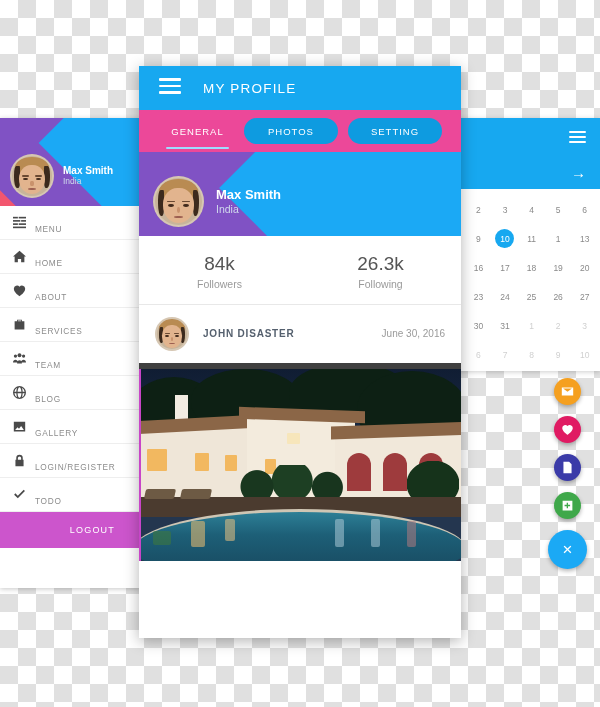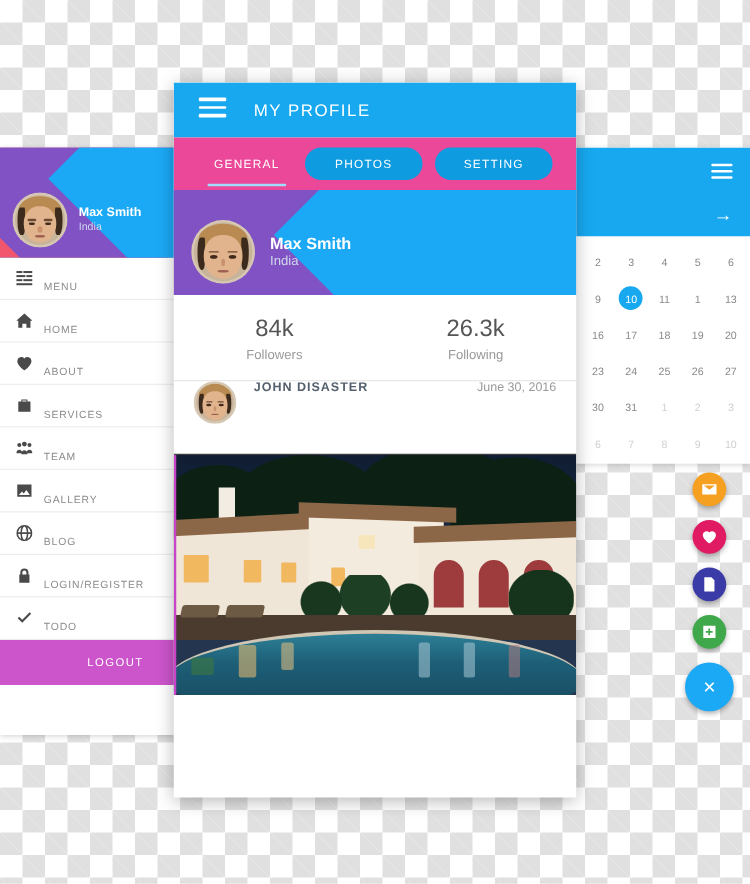--- a/index.html
+++ b/index.html
@@ -140,21 +140,21 @@
   .hero-loc{color:#cfd9ec;font-size:10.5px;}
 
   .stats{
     display:flex;border-bottom:1px solid #e8e8e8;padding:16px 0 14px;background:#fff;
   }
   .stat{flex:1;text-align:center;}
   .stat-val{font-size:19px;color:#555;line-height:1.25;}
   .stat-lbl{font-size:10.5px;color:#9a9a9a;margin-top:2px;}
 
   .post-head{
-    display:flex;align-items:flex-start;height:58px;padding:0 16px;border-bottom:1px solid #404040;
+    display:flex;align-items:center;height:58px;padding:0 16px;border-bottom:6px solid #404040;
   }
   .av-md{width:30px;height:30px;}
   .post-author{
     margin-left:14px;font-size:10px;font-weight:bold;color:#55606e;letter-spacing:.8px;flex:1;
   }
   .post-date{font-size:10px;color:#9a9a9a;}
 
   .photo{position:relative;height:192px;overflow:hidden;background:#0b1524;}
   .sky{position:absolute;inset:0;background:linear-gradient(#101d33 0%,#1b2c46 40%,#24364f 55%);}
   .tree{position:absolute;border-radius:50% 50% 45% 45%;background:#0d2014;}
@@ -278,33 +278,33 @@
             <circle cx="8" cy="4" r="2.4"></circle>
             <circle cx="13" cy="5" r="2"></circle>
             <path d="M0 13c0-2.2 1.4-3.4 3-3.4S6 10.8 6 13zM5 14c0-2.6 1.4-4 3-4s3 1.4 3 4zM10 13c0-2.2 1.4-3.4 3-3.4S16 10.8 16 13z"></path>
           </svg>
         </span>
       <span class="sb-label">TEAM</span>
     </li>
     <li class="sb-item">
       <span class="sb-ico">
           <svg viewBox="0 0 16 16">
+            <path d="M8 0a8 8 0 1 0 0 16A8 8 0 0 0 8 0zm0 1.5c1 0 2.2 2.2 2.4 5.7H5.6C5.8 3.7 7 1.5 8 1.5zM4.1 7.2H1.7A6.4 6.4 0 0 1 5 2.3c-.5 1.3-.8 3-.9 4.9zm0 1.6c.1 1.9.4 3.6.9 4.9a6.4 6.4 0 0 1-3.3-4.9zm1.5 0h4.8c-.2 3.5-1.4 5.7-2.4 5.7s-2.2-2.2-2.4-5.7zm6.3 0h2.4a6.4 6.4 0 0 1-3.3 4.9c.5-1.3.8-3 .9-4.9zm0-1.6c-.1-1.9-.4-3.6-.9-4.9a6.4 6.4 0 0 1 3.3 4.9z"></path>
+          </svg>
+        </span>
+      <span class="sb-label">BLOG</span>
+    </li>
+    <li class="sb-item">
+      <span class="sb-ico">
+          <svg viewBox="0 0 16 16">
             <path d="M1 2h14v12H1zm1.6 10.4h10.8L10 7.4l-2.6 3.4-1.8-2z"></path>
             <circle cx="4.6" cy="5" r="1.3"></circle>
           </svg>
         </span>
       <span class="sb-label">GALLERY</span>
-    </li>
-    <li class="sb-item">
-      <span class="sb-ico">
-          <svg viewBox="0 0 16 16">
-            <path d="M8 0a8 8 0 1 0 0 16A8 8 0 0 0 8 0zm0 1.5c1 0 2.2 2.2 2.4 5.7H5.6C5.8 3.7 7 1.5 8 1.5zM4.1 7.2H1.7A6.4 6.4 0 0 1 5 2.3c-.5 1.3-.8 3-.9 4.9zm0 1.6c.1 1.9.4 3.6.9 4.9a6.4 6.4 0 0 1-3.3-4.9zm1.5 0h4.8c-.2 3.5-1.4 5.7-2.4 5.7s-2.2-2.2-2.4-5.7zm6.3 0h2.4a6.4 6.4 0 0 1-3.3 4.9c.5-1.3.8-3 .9-4.9zm0-1.6c-.1-1.9-.4-3.6-.9-4.9a6.4 6.4 0 0 1 3.3 4.9z"></path>
-          </svg>
-        </span>
-      <span class="sb-label">BLOG</span>
     </li>
     <li class="sb-item">
       <span class="sb-ico">
           <svg viewBox="0 0 16 16">
             <path d="M4 7V5a4 4 0 0 1 8 0v2h1v8H3V7zm2 0h4V5a2 2 0 0 0-4 0z"></path>
           </svg>
         </span>
       <span class="sb-label">LOGIN/REGISTER</span>
     </li>
     <li class="sb-item">

